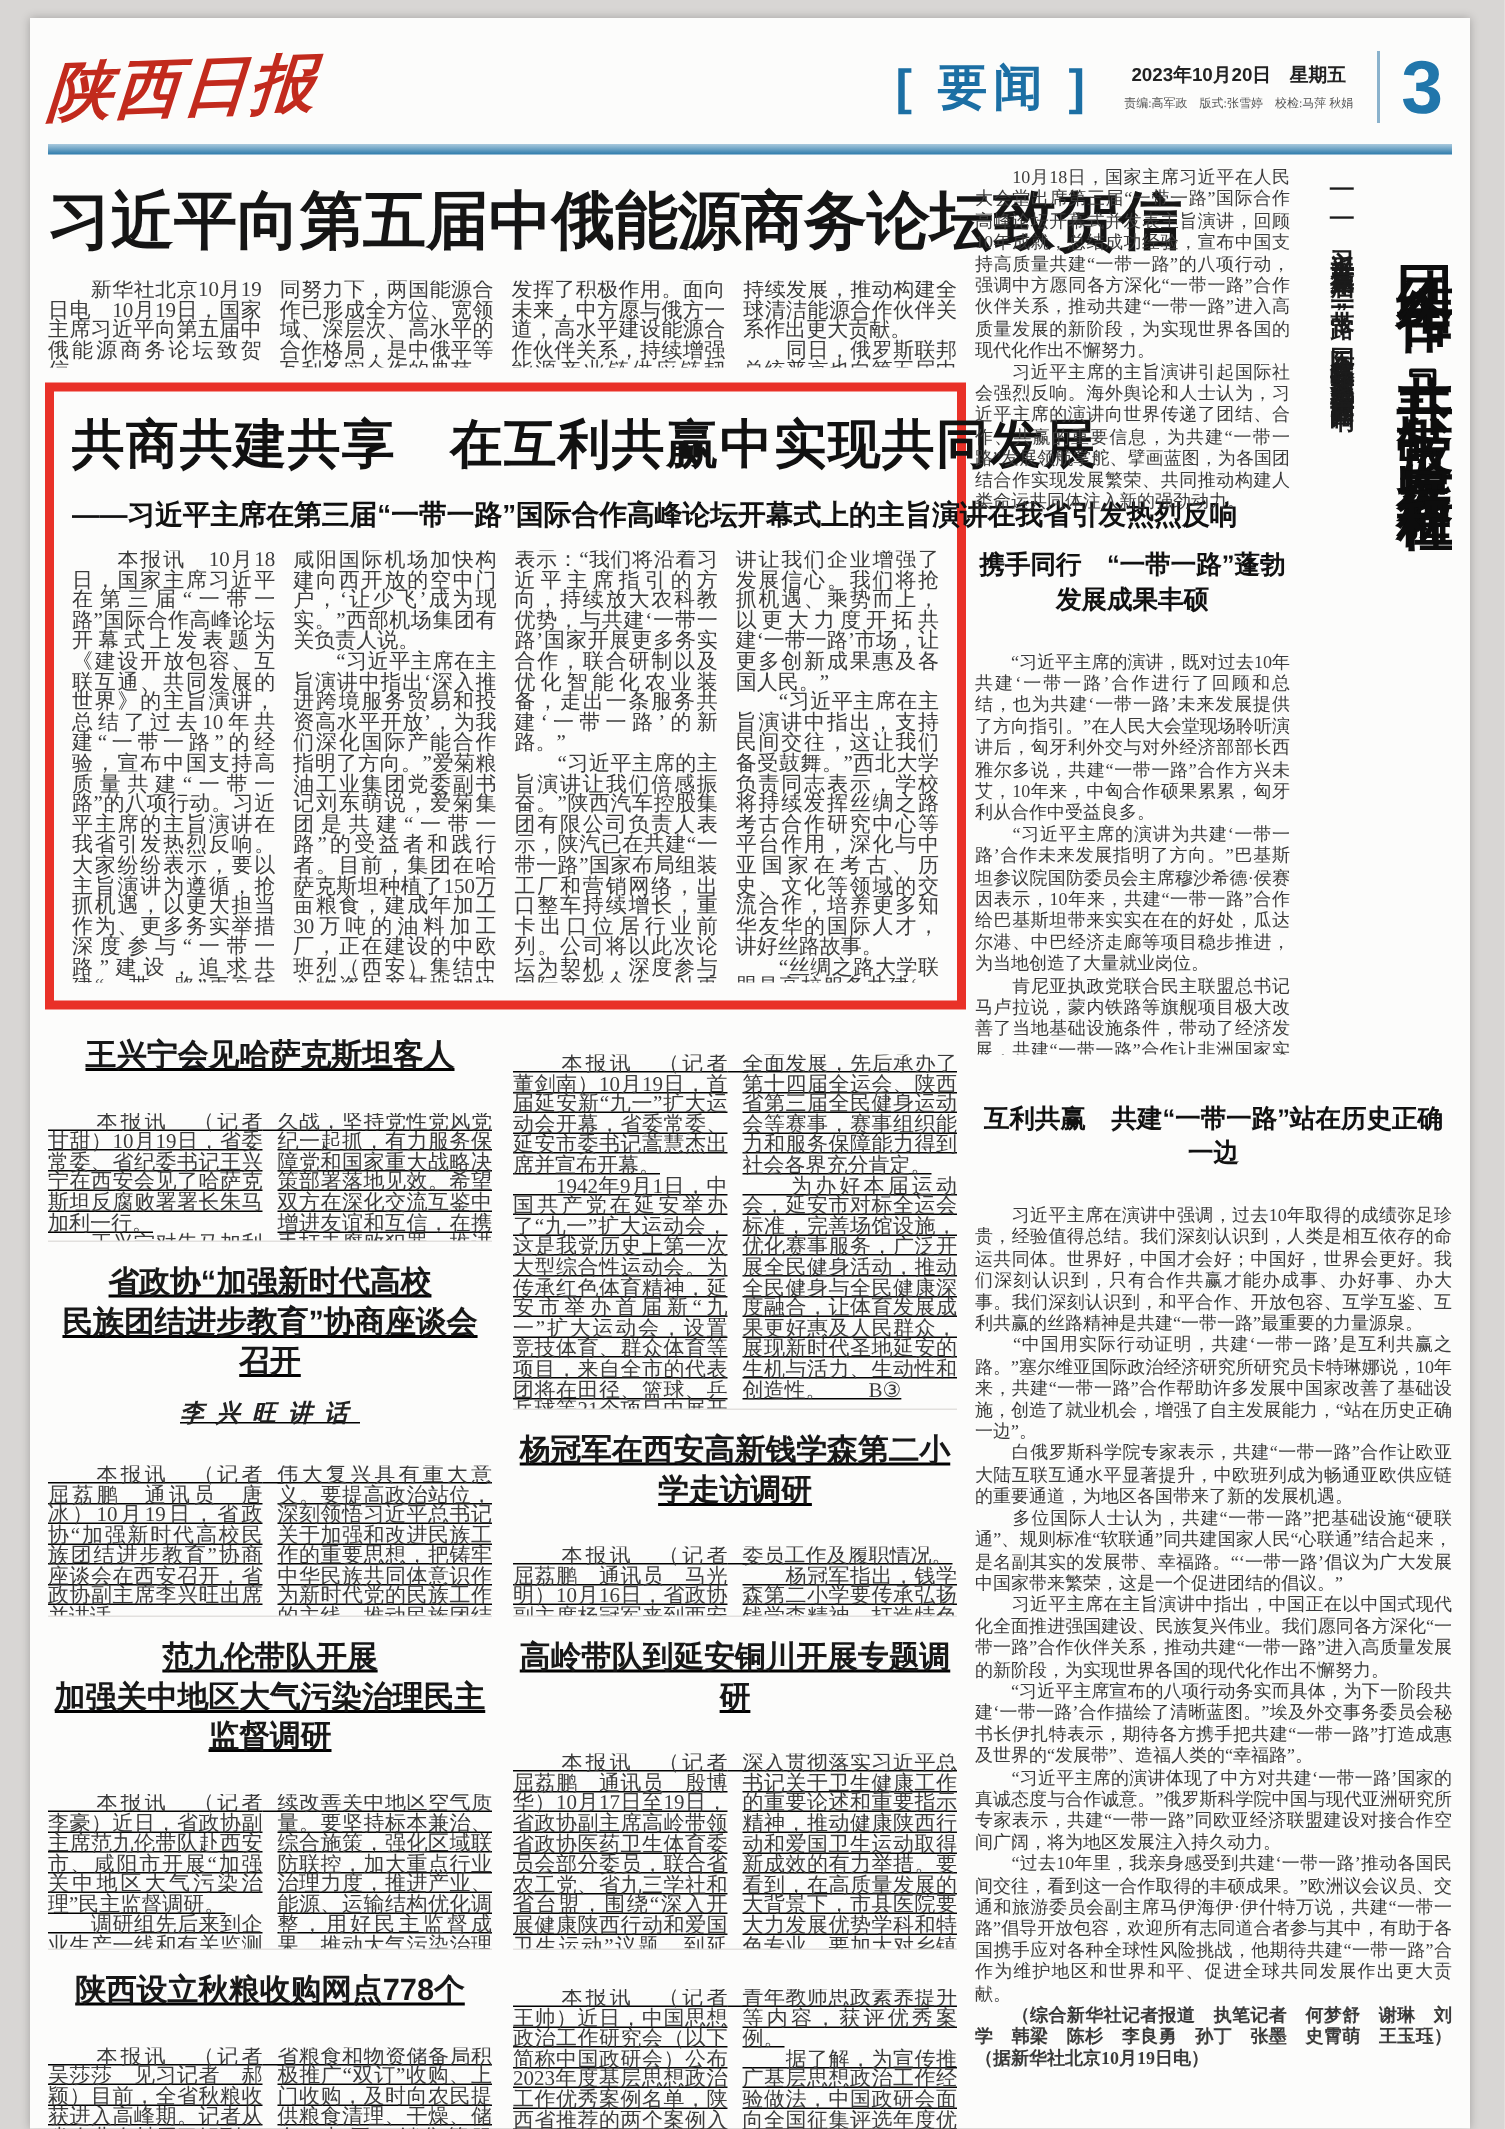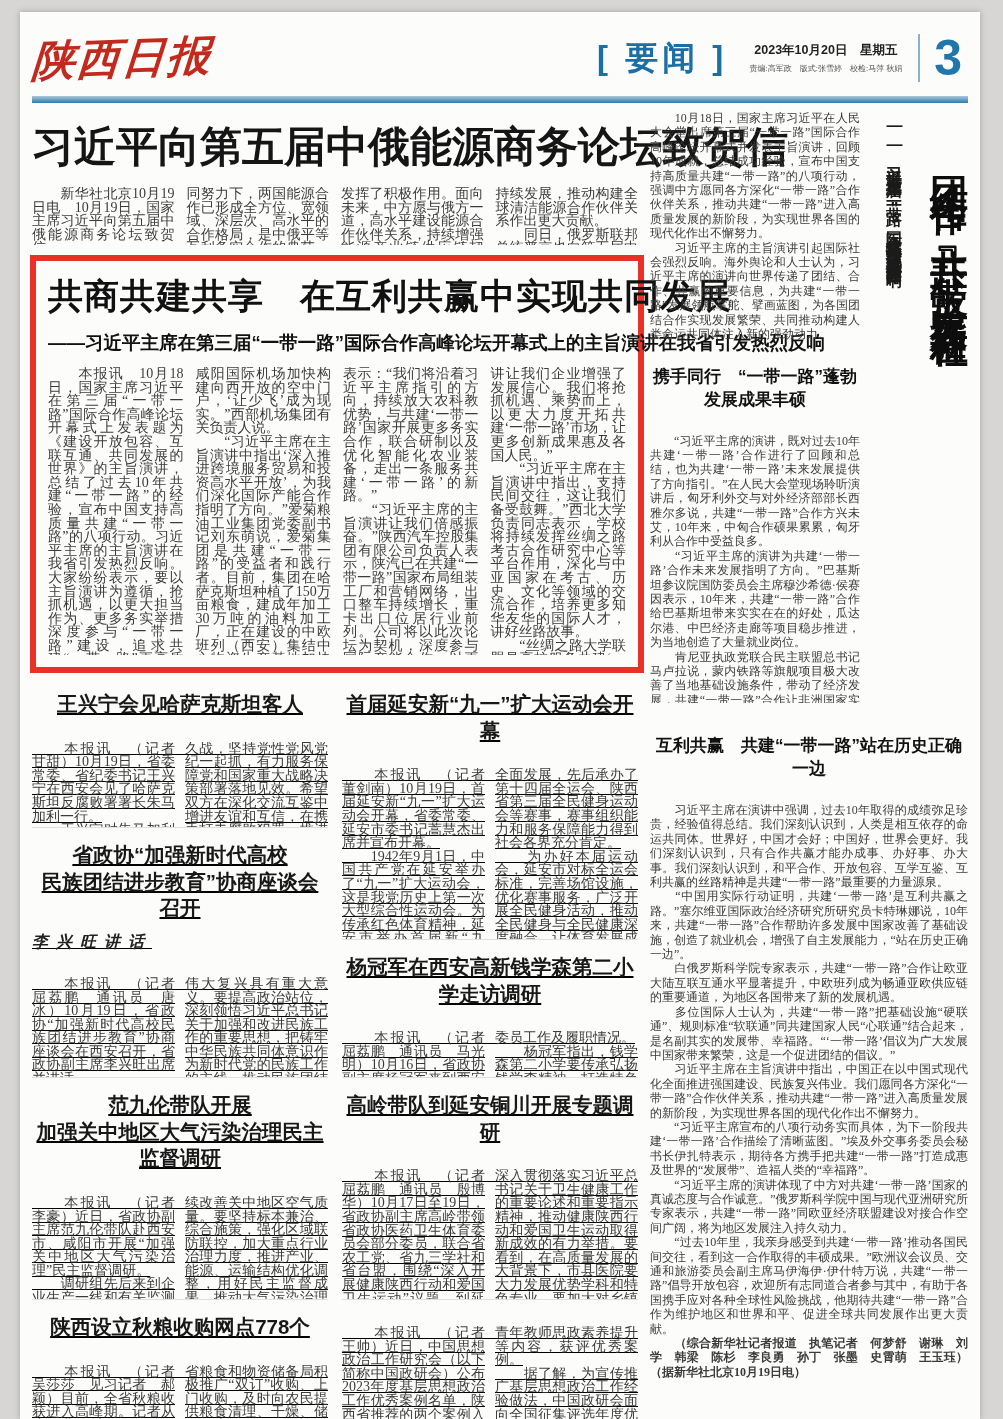--- a/index.html
+++ b/index.html
@@ -36,21 +36,21 @@
              color:#111; margin:0 0 12px; white-space:nowrap; }
   .red-body { display:flex; gap:12px; height:288px; overflow:hidden;justify-content:flex-end; }
   .red-body > div { flex:1; }
   
   .band { display:flex; gap:14px; margin-top:4px; }
   .stack { flex:1; min-width:0; }
   .article { overflow:hidden; padding-top:2px;text-decoration:underline; }
   .article + .article { border-top:1px solid #e2e0de; }
   .h3 { font-family:"Liberation Sans", sans-serif; font-weight:900; font-size:20.5px; line-height:1.3;
         text-align:center; color:#181818; margin:12px 4px 10px; white-space:pre-line; }
-  .kicker { font-size:16px; text-align:left; letter-spacing:8px; margin:2px 0 12px; color:#222;
+  .kicker { font-size:16px; text-align:center; letter-spacing:8px; margin:2px 0 12px; color:#222;
             font-style:italic; font-weight:bold; }
   .body2 { display:flex; gap:10px; overflow:hidden;margin-top:24px; }
   .body2 > div { flex:1; }
   
   .rc-top { display:flex; height:592px; overflow:hidden; }
   .rc-text { flex:1; overflow:hidden; }
   .rc-text .bodytext, .rc-bottom .bodytext { font-size:12px; line-height:14.4px; }
   .rc-subhead { font-family:"Liberation Sans", sans-serif; font-size:17px; font-weight:bold; text-align:center;
                 margin:23px 0; color:#111; }
   .vert-sub { writing-mode:vertical-rl; text-orientation:upright; font-family:"Liberation Sans", sans-serif;
@@ -150,21 +150,20 @@
             <div class="body2">
               <div class="bodytext">　　本报讯　（记者　吴莎莎　见习记者　郝颖）目前，全省秋粮收获进入高峰期。记者从省农业农村厅了解到，截至10月16日，全省累计收获秋粮2023.98万亩，占应收面积的69.94%；累计秋播小麦679.56万亩，占预播面积的48.03%；秋播油菜194.23万亩，占预播面积的70.6%。
 　　为全面做好秋粮收购各项工作，</div>
               <div class="bodytext">省粮食和物资储备局积极推广“双订”收购、上门收购，及时向农民提供粮食清理、干燥、储存、加工、销售等服务。今年秋粮收购期间，全省共设立收购网点778个，其中西安50个、宝鸡109个、咸阳62个、铜川13个、渭南297个、延安15个、榆林113个、汉中48个、安康31个、商洛34个、韩城1个、杨凌5个。　　B③</div>
             </div>
           </article>
         </div>
 
         <div class="stack">
           <article class="article" style="height:262px">
-            <h3 class="h3">首届延安新“九一”扩大运动会开幕</h3>
             <div class="body2">
               <div class="bodytext">　　本报讯　（记者　董剑南）10月19日，首届延安新“九一”扩大运动会开幕，省委常委、延安市委书记蒿慧杰出席并宣布开幕。
 　　1942年9月1日，中国共产党在延安举办了“九一”扩大运动会，这是我党历史上第一次大型综合性运动会。为传承红色体育精神，延安市举办首届新“九一”扩大运动会，设置竞技体育、群众体育等项目，来自全市的代表团将在田径、篮球、乒乓球等21个项目中展开角逐。
 　　近年来，延安市大力发展体育事业，体育场地设施不断完善，群众性体育活动蓬勃开展，竞技体育</div>
               <div class="bodytext">全面发展，先后承办了第十四届全运会、陕西省第三届全民健身运动会等赛事，赛事组织能力和服务保障能力得到社会各界充分肯定。
 　　为办好本届运动会，延安市对标全运会标准，完善场馆设施，优化赛事服务，广泛开展全民健身活动，推动全民健身与全民健康深度融合，让体育发展成果更好惠及人民群众，展现新时代圣地延安的生机与活力、生动性和创造性。　　B③</div>
             </div>
           </article>
           <article class="article" style="height:138px">
             <h3 class="h3">杨冠军在西安高新钱学森第二小学走访调研</h3>

